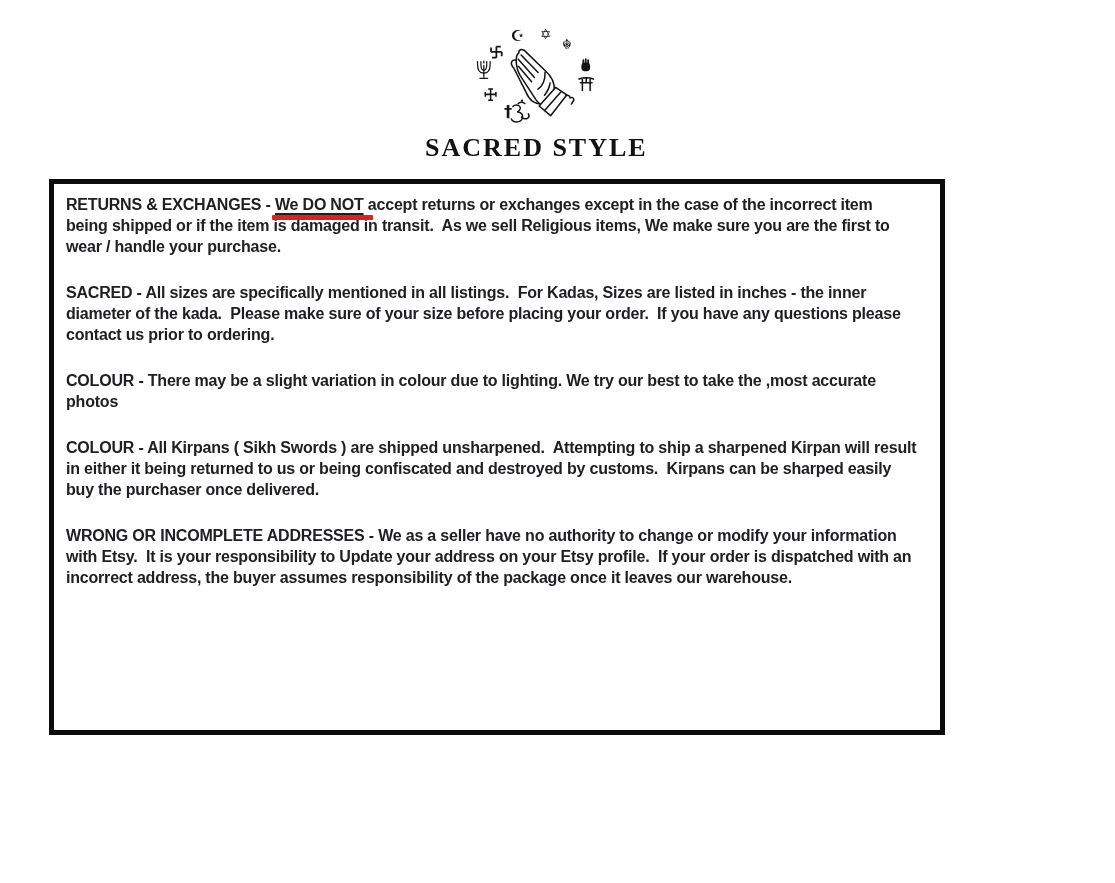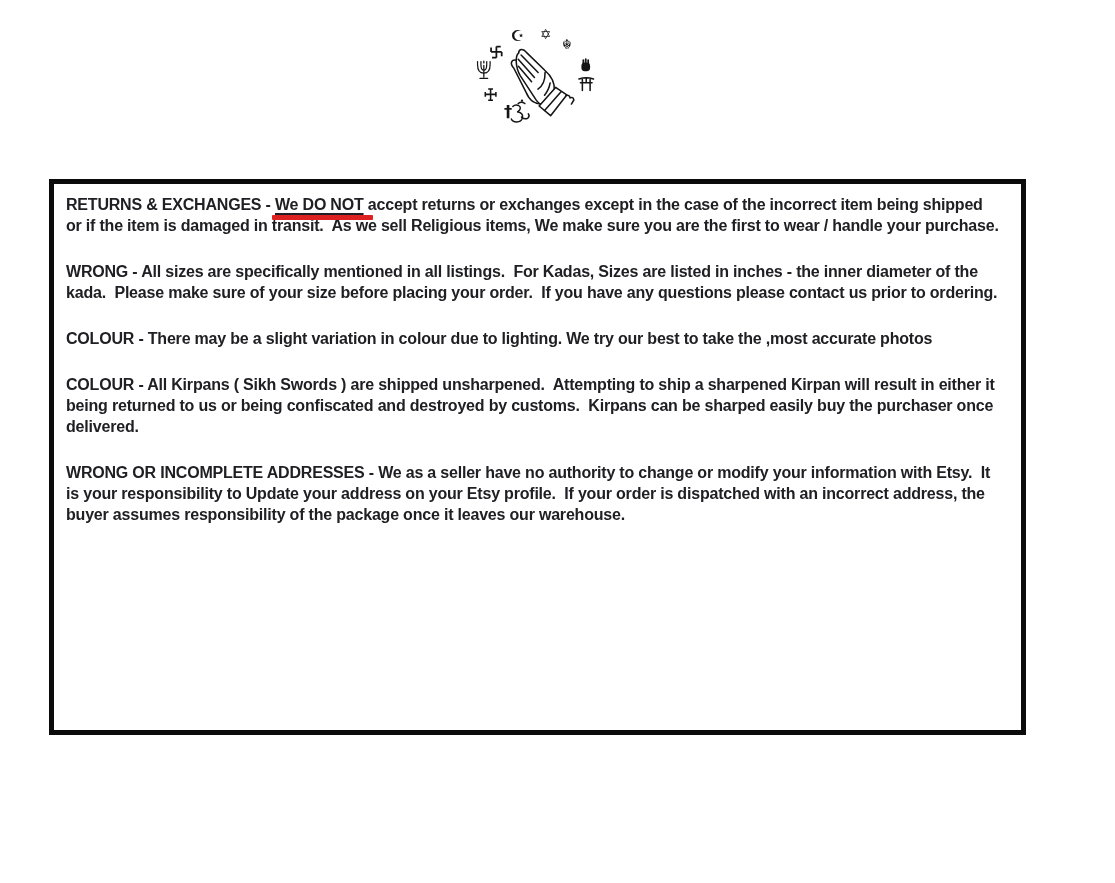--- a/index.html
+++ b/index.html
@@ -18,21 +18,21 @@
   .logo svg{display:block;margin:0 auto;}
   .logo-title{
     font-family:"Liberation Serif",serif;
     font-weight:bold;font-size:26px;line-height:28px;
     letter-spacing:2px;color:#121212;white-space:nowrap;
   }
 
   
   .policy-box{
     position:absolute;left:49px;top:179px;
-    width:977px;height:556px;box-sizing:border-box;
+    width:896px;height:556px;box-sizing:border-box;
     border:5px solid #0b0b0b;background:#ffffff;
     padding:10px 22px 0 12px;
   }
   .policy-box p{
     margin:0 0 25px 0;
     font-size:16px;font-weight:bold;
     line-height:21px;letter-spacing:-0.2px;
     color:#202024;white-space:pre-wrap;
   }
   .policy-box p.gap-lg{margin-top:12px;}
@@ -101,28 +101,29 @@
         <path d="M-7 -27 L-5 -6"></path>
 
         <path d="M12 -6 C8 0 2 4 -4 4"></path>
         <path d="M10 6 C6 10 2 12 -2 13"></path>
 
         <path fill="#ffffff" d="M-13 19 L12 13 L17 26 L-9 34 Z"></path>
         <path d="M-11 26 L14 20"></path>
         <path d="M16 26 q3.5 1.5 2 4.5 q3.5 0.5 2 4 l-4.5 2"></path>
       </g>
     </svg>
+    <div class="logo-title">SACRED STYLE</div>
   </div>
 
   <div class="policy-box">
 
     <p><span>RETURNS &amp; EXCHANGES</span><span> - </span><span class="hl">We DO NOT</span><span> accept returns or exchanges except in the case of the incorrect item being shipped or if the item is damaged in transit.  As we sell Religious items, We make sure you are the first to wear / handle your purchase.</span></p>
 
 
-    <p><span>WRONG</span><span> - </span><span>All sizes are specifically mentioned in all listings.  For Kadas, Sizes are listed in inches - the inner diameter of the kada.  Please make sure of your size before placing your order.  If you have any questions please contact us prior to ordering.</span></p>
+    <p><span>SACRED</span><span> - </span><span>All sizes are specifically mentioned in all listings.  For Kadas, Sizes are listed in inches - the inner diameter of the kada.  Please make sure of your size before placing your order.  If you have any questions please contact us prior to ordering.</span></p>
 
     <p class="gap-lg"><span>COLOUR</span><span> - </span><span>There may be a slight variation in colour due to lighting. We try our best to take the ,most accurate photos</span></p>
 
     <p><span>COLOUR</span><span> - </span><span>All Kirpans ( Sikh Swords ) are shipped unsharpened.  Attempting to ship a sharpened Kirpan will result in either it being returned to us or being confiscated and destroyed by customs.  Kirpans can be sharped easily buy the purchaser once delivered.</span></p>
 
     <p><span>WRONG OR INCOMPLETE ADDRESSES</span><span> - </span><span>We as a seller have no authority to change or modify your information with Etsy.  It is your responsibility to Update your address on your Etsy profile.  If your order is dispatched with an incorrect address, the buyer assumes responsibility of the package once it leaves our warehouse.</span></p>
 
 
 
   </div>

